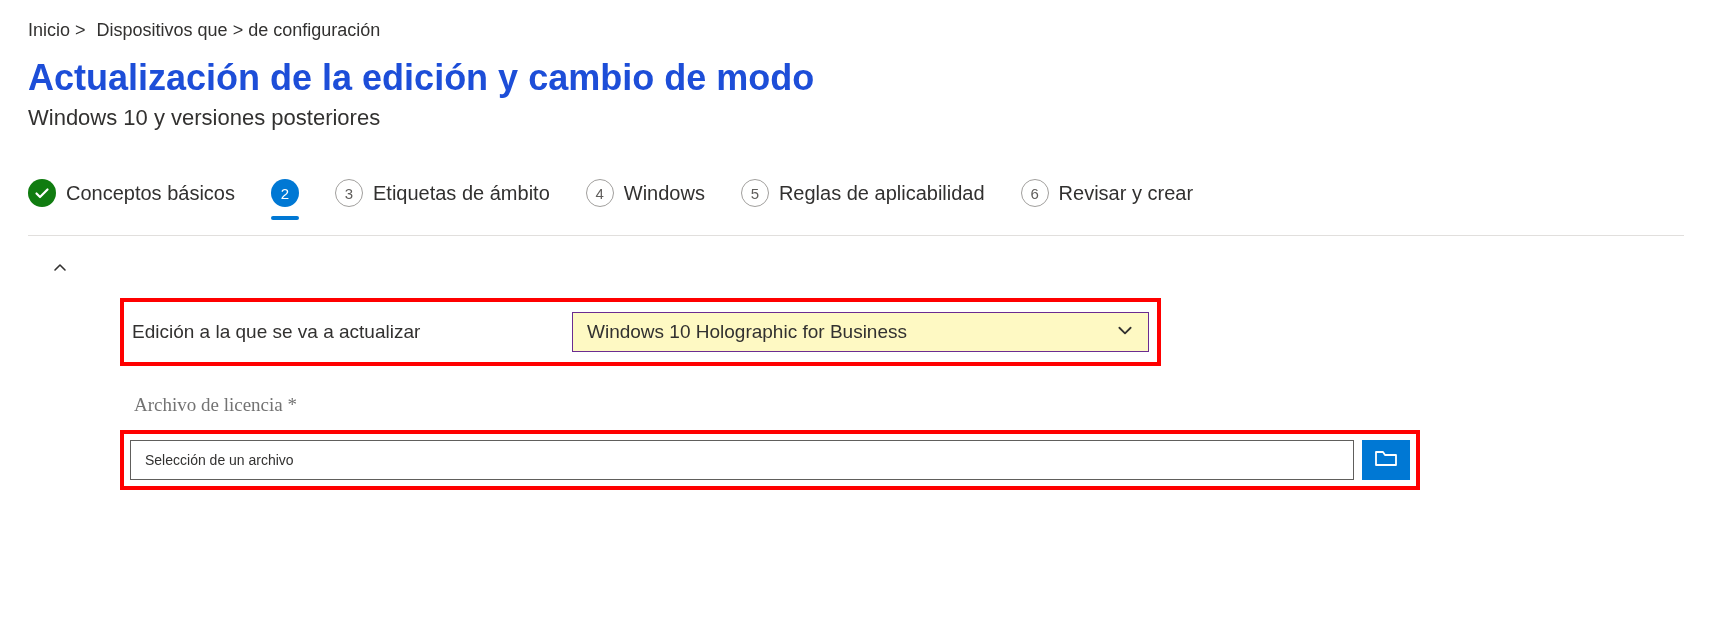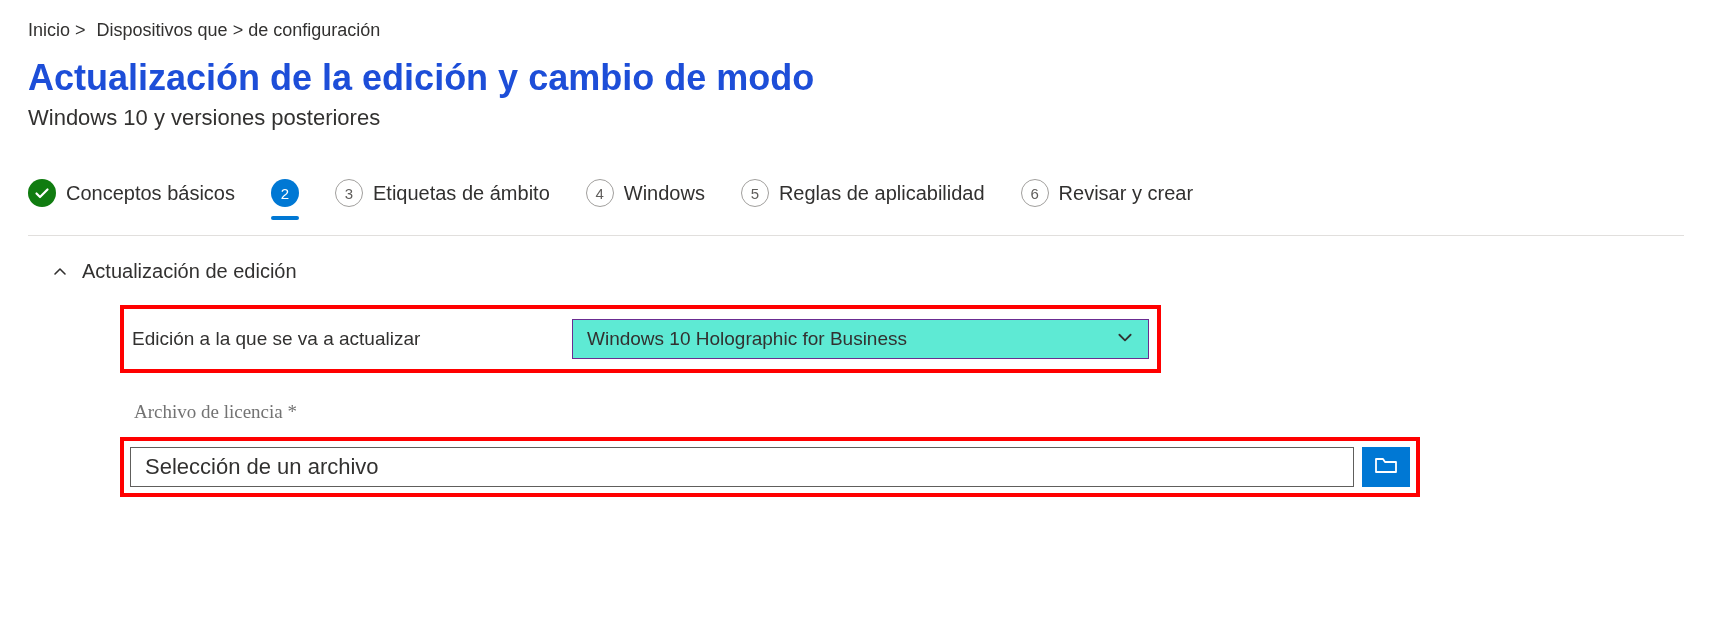--- a/index.html
+++ b/index.html
@@ -116,21 +116,21 @@
     }
     .field-label {
       font-size: 19px;
       color: #323130;
       width: 440px;
       flex-shrink: 0;
     }
     .dropdown {
       flex: 1;
       border: 1.5px solid #6b2c91;
-      background: #5eead4;
+      background: #fef9c3;
       height: 40px;
       display: flex;
       align-items: center;
       justify-content: space-between;
       padding: 0 14px;
       font-size: 19px;
       color: #323130;
       cursor: pointer;
     }
     .plain-label {
@@ -151,21 +151,21 @@
       gap: 8px;
     }
     .file-input {
       flex: 1;
       border: 1px solid #605e5c;
       background: #fff;
       height: 40px;
       display: flex;
       align-items: center;
       padding: 0 14px;
-      font-size: 22px;
+      font-size: 14px;
       color: #323130;
     }
     .file-button {
       width: 48px;
       height: 40px;
       background: #0078d4;
       display: flex;
       align-items: center;
       justify-content: center;
       cursor: pointer;
@@ -221,21 +221,20 @@
 </div>
 
 <div class="section">
 
   <div class="section-header">
     <span class="chevron-up">
       <svg width="16" height="16" viewBox="0 0 16 16">
           <path d="M3 10l5-5 5 5" stroke="#323130" stroke-width="1.6" fill="none" stroke-linecap="round" stroke-linejoin="round"></path>
         </svg>
     </span>
-    <span class="section-title">Actualización de edición</span>
   </div>
 
   <div class="highlight-box">
     <div class="field-row">
       <div class="field-label">Edición a la que se va a actualizar</div>
       <div class="dropdown">
         <span>Windows 10 Holographic for Business</span>
         <span>
           <svg class="chevron-down-svg" viewBox="0 0 16 16">
               <path d="M3 6l5 5 5-5" stroke="#323130" stroke-width="1.6" fill="none" stroke-linecap="round" stroke-linejoin="round"></path>

